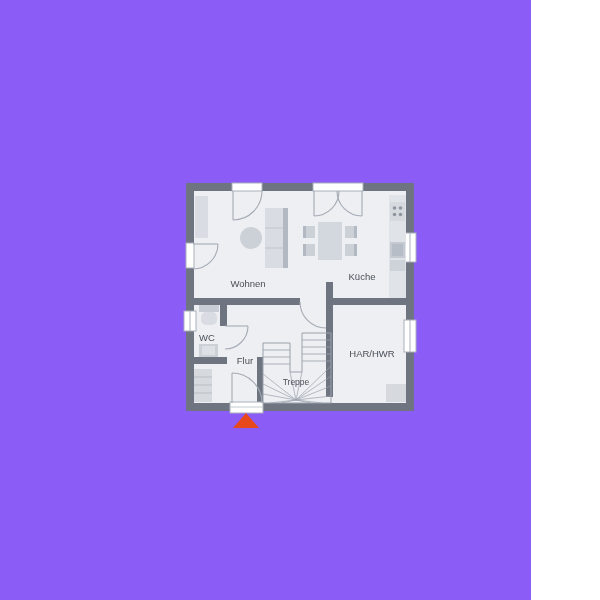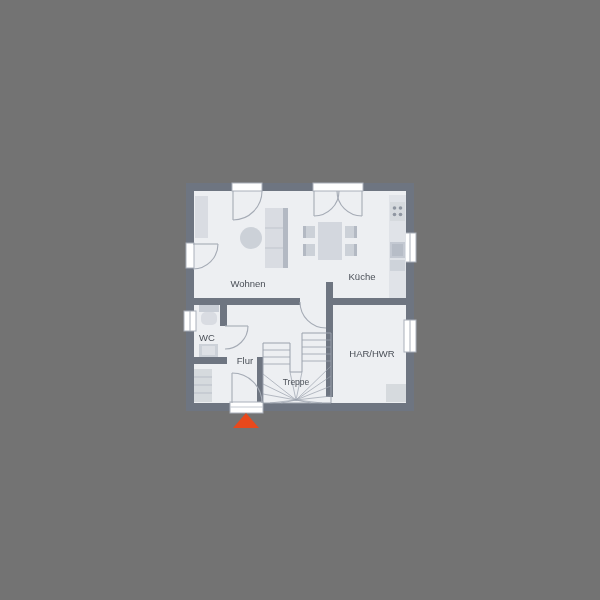--- a/index.html
+++ b/index.html
@@ -1,17 +1,17 @@
 <!DOCTYPE html>
 <html><head>
 <meta charset="utf-8">
 <style>
   html,body{margin:0;padding:0;background:#ffffff;width:600px;height:600px;overflow:hidden;
             font-family:"Liberation Sans", sans-serif;}
-  #stage{position:relative;width:600px;height:600px;background:#737373;}
+  #stage{position:relative;width:531px;height:600px;background:#8b5cf6;}
   svg{position:absolute;left:0;top:0;}
   text{font-family:"Liberation Sans", sans-serif;fill:#4a4f57;}
   .room-label{font-size:9.5px;}
   .small-label{font-size:8.5px;}
 </style>
 </head>
 <body>
 
 <div id="stage">
 <svg width="600" height="600" viewBox="0 0 600 600">

